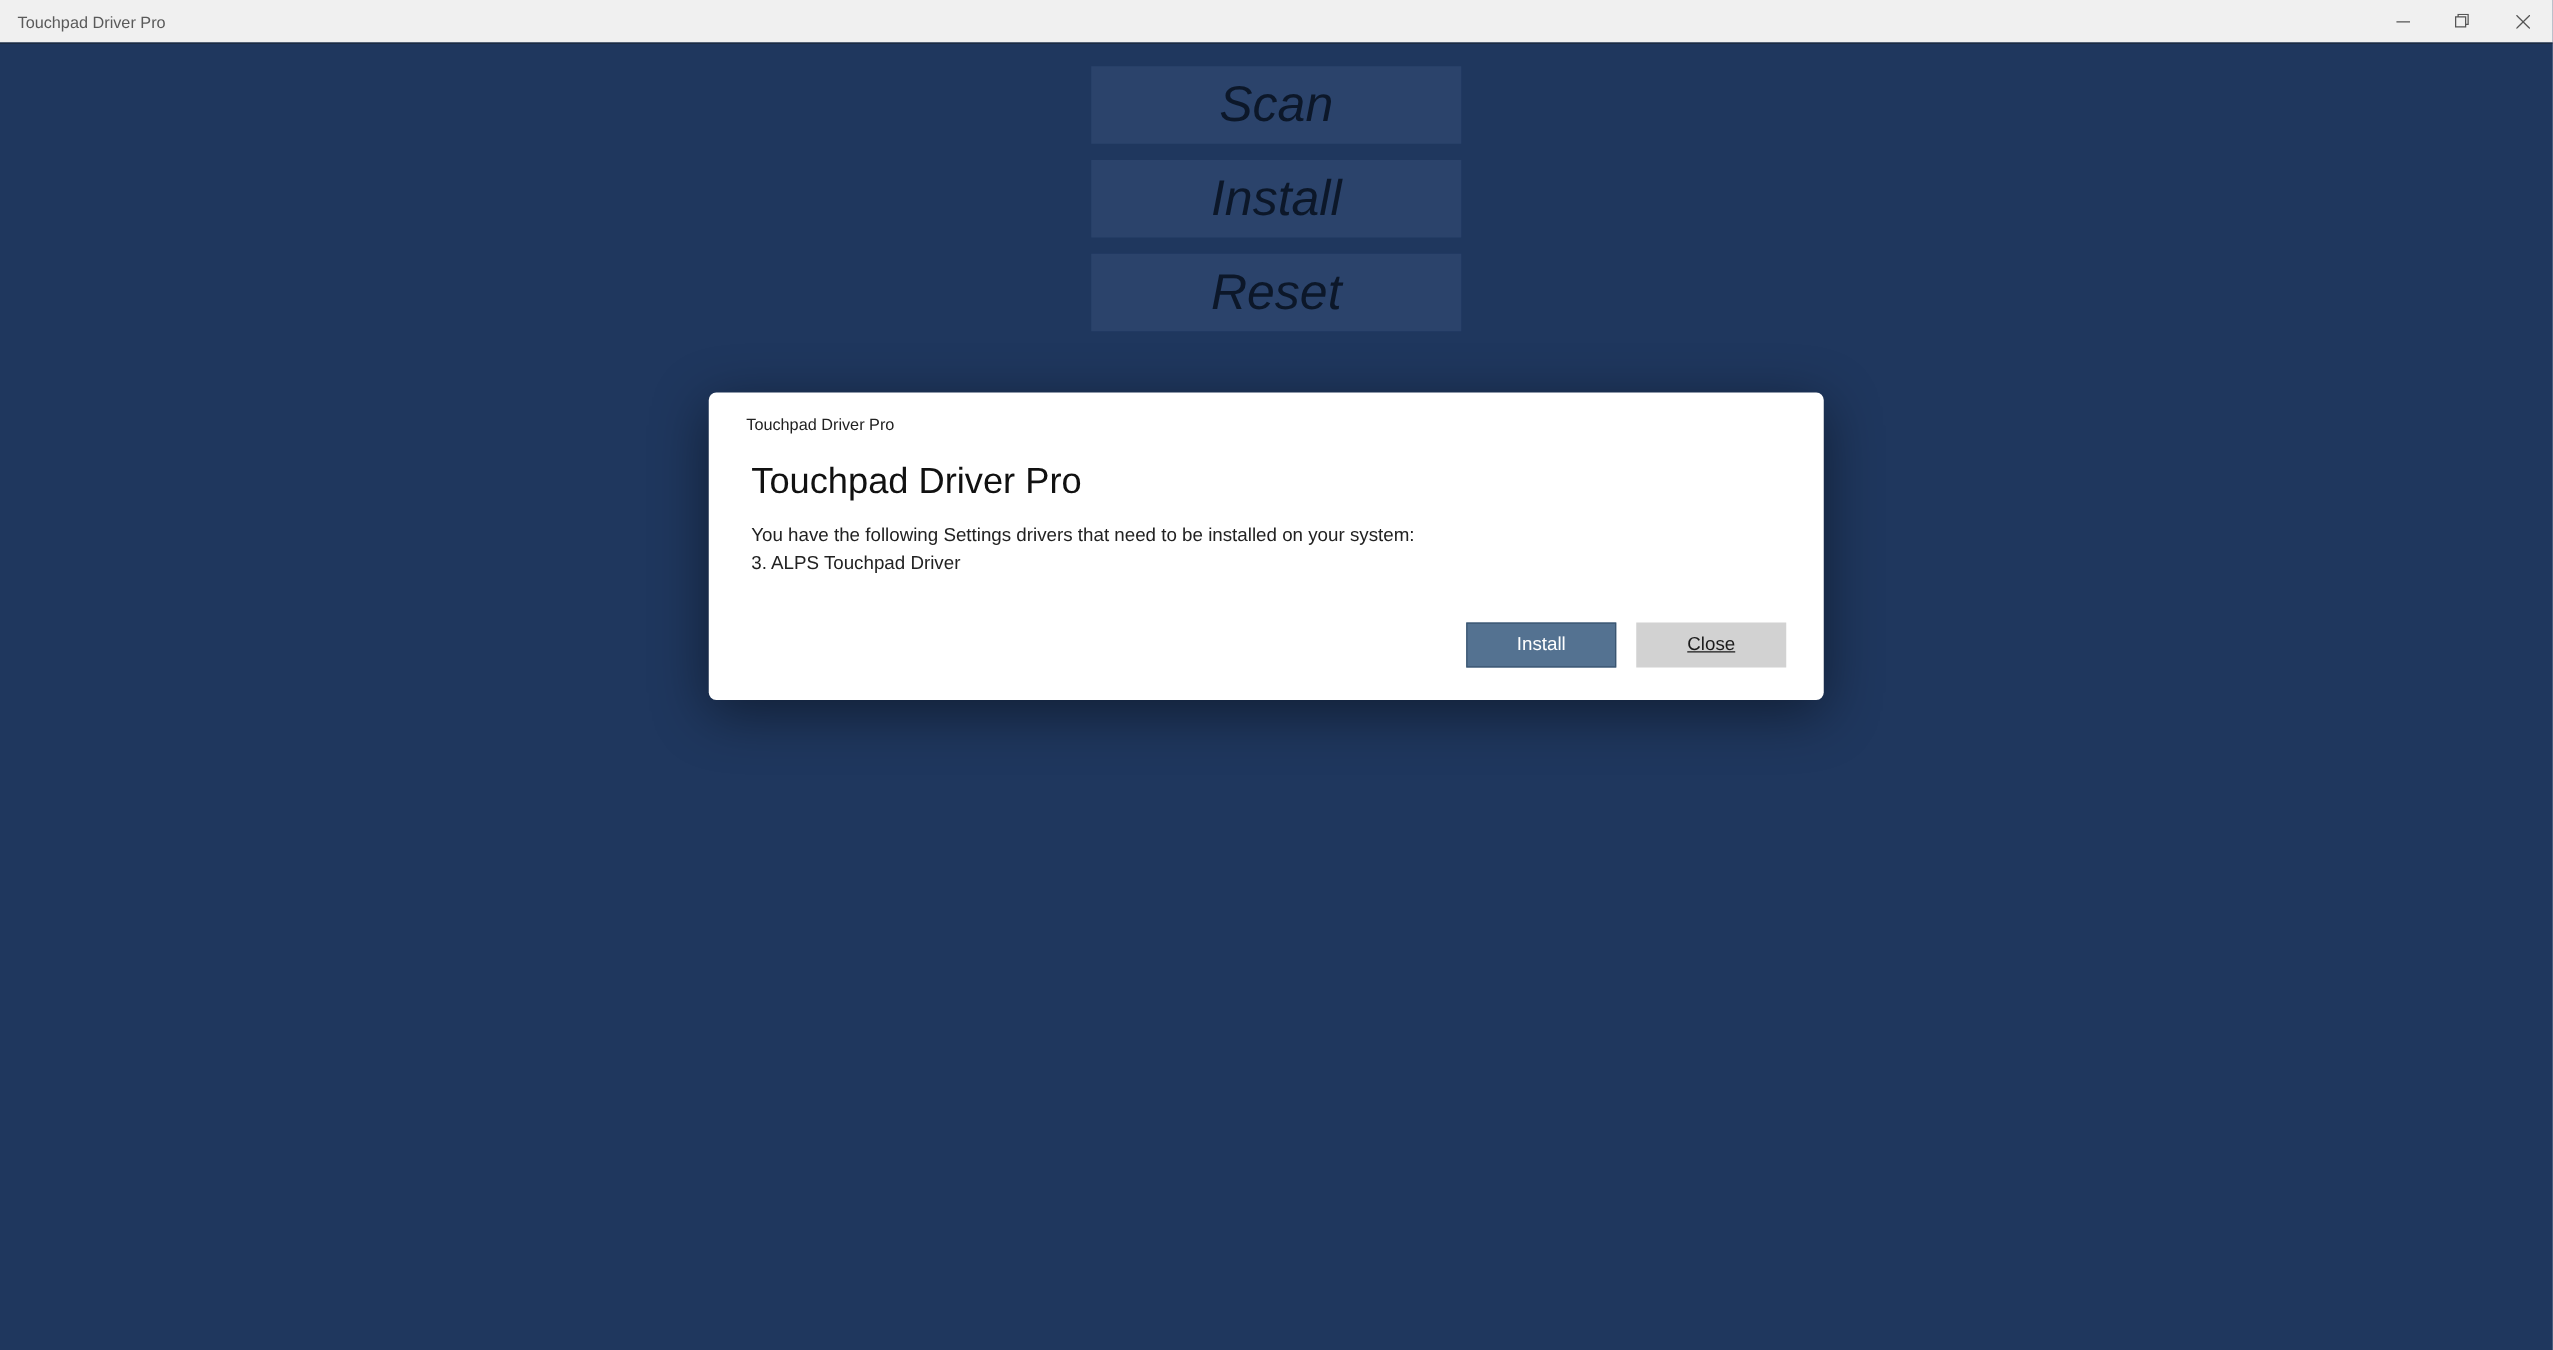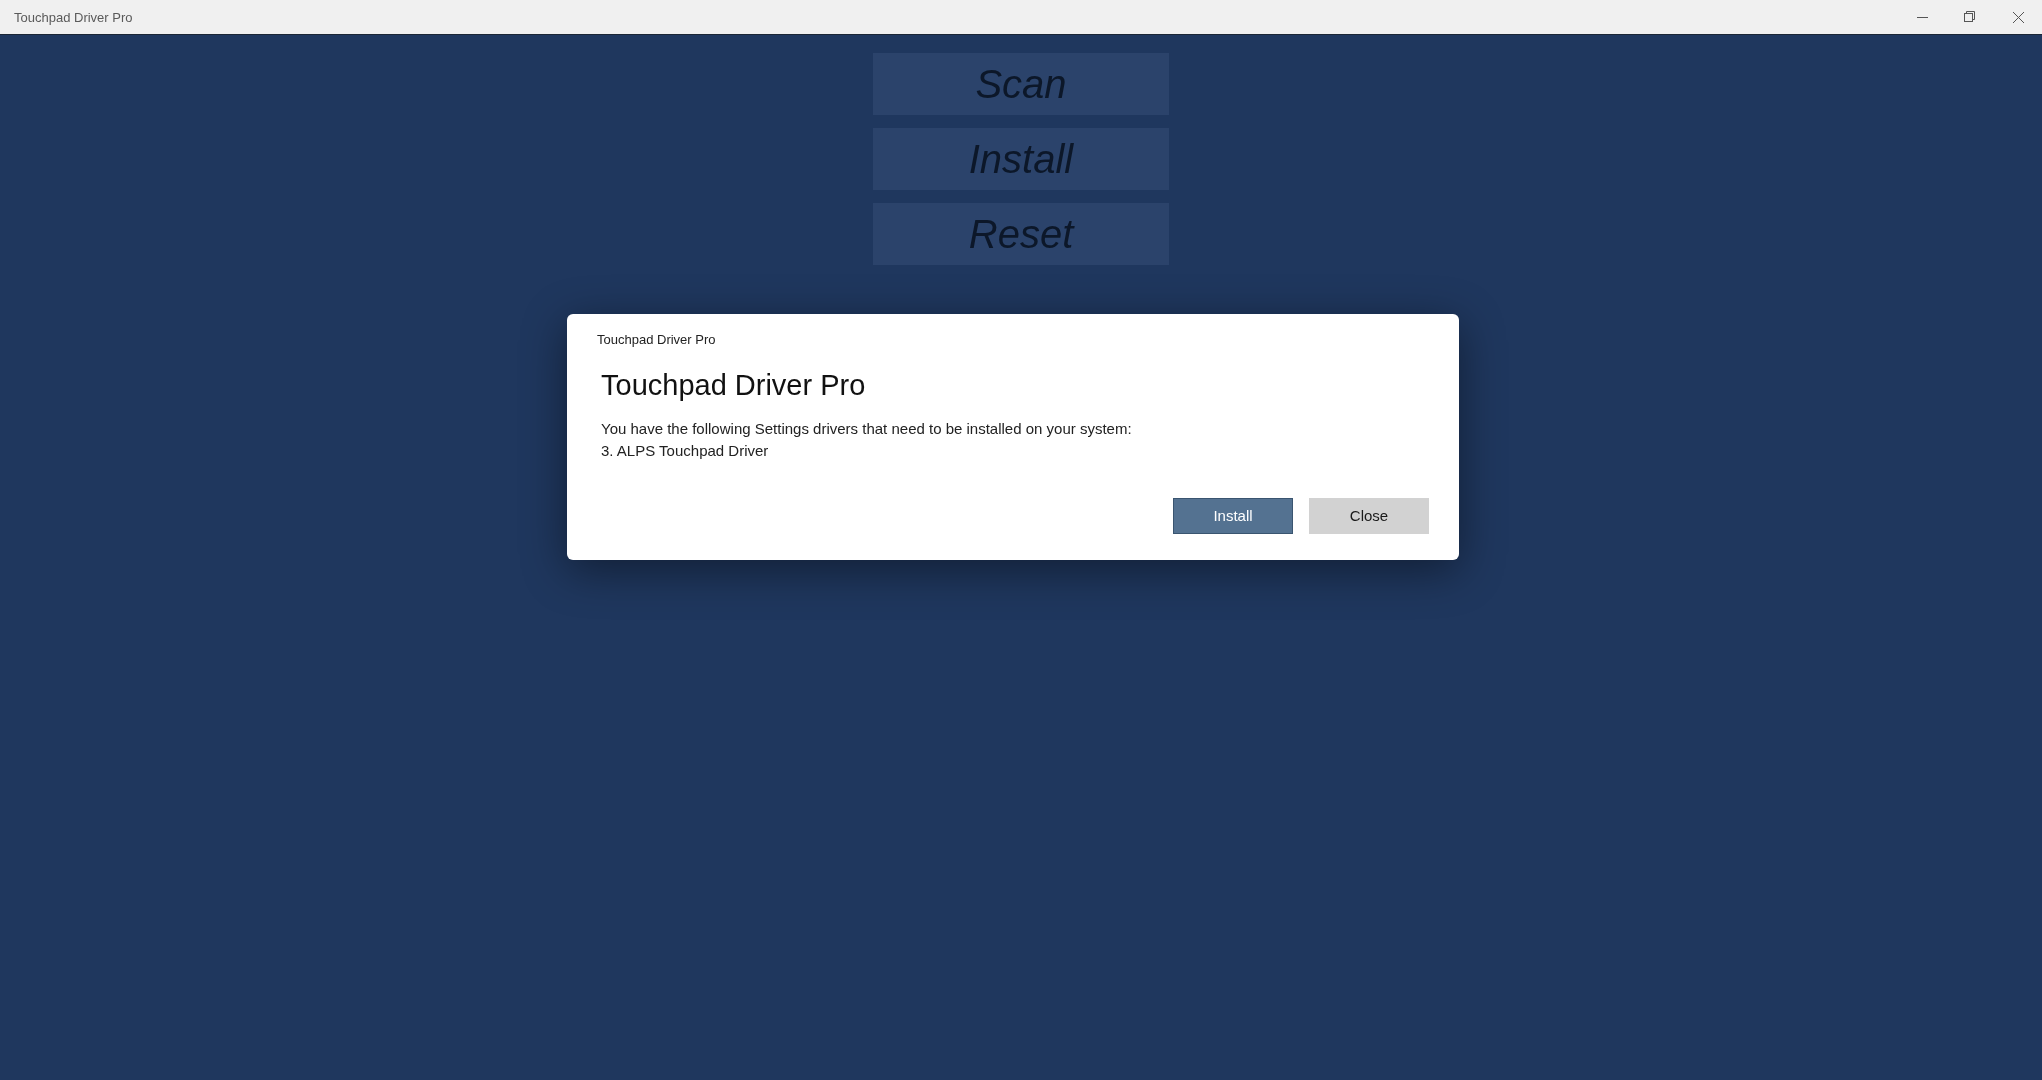--- a/index.html
+++ b/index.html
@@ -119,20 +119,21 @@
     border: 1px solid transparent;
   }
   .mbtn-primary {
     background: #547291;
     color: #fff;
     border: 1px solid #3a5570;
   }
   .mbtn-secondary {
     background: #d2d2d2;
     color: #1a1a1a;
+    text-decoration: underline;
   }
 </style>
 </head>
 <body>
 
 <div class="titlebar">
   <span class="titlebar-title">Touchpad Driver Pro</span>
   <div class="titlebar-controls">
     <div class="titlebar-btn">
       <svg width="11" height="11" viewBox="0 0 11 11">

